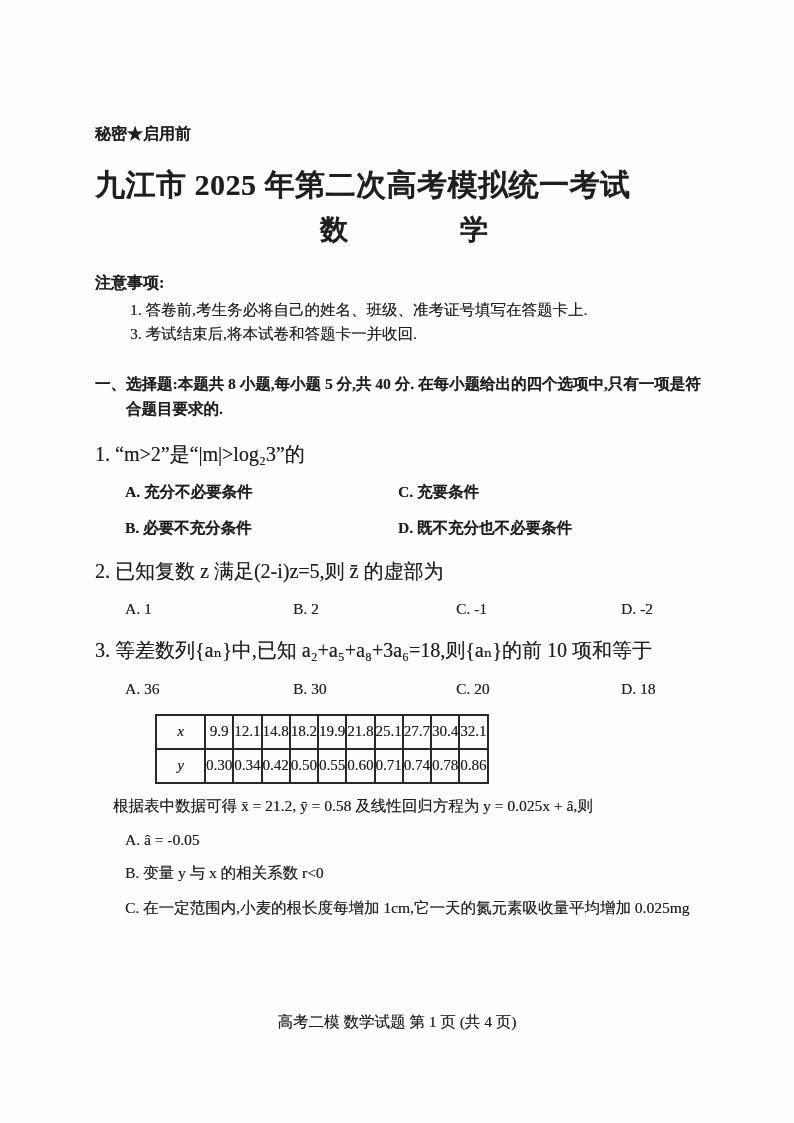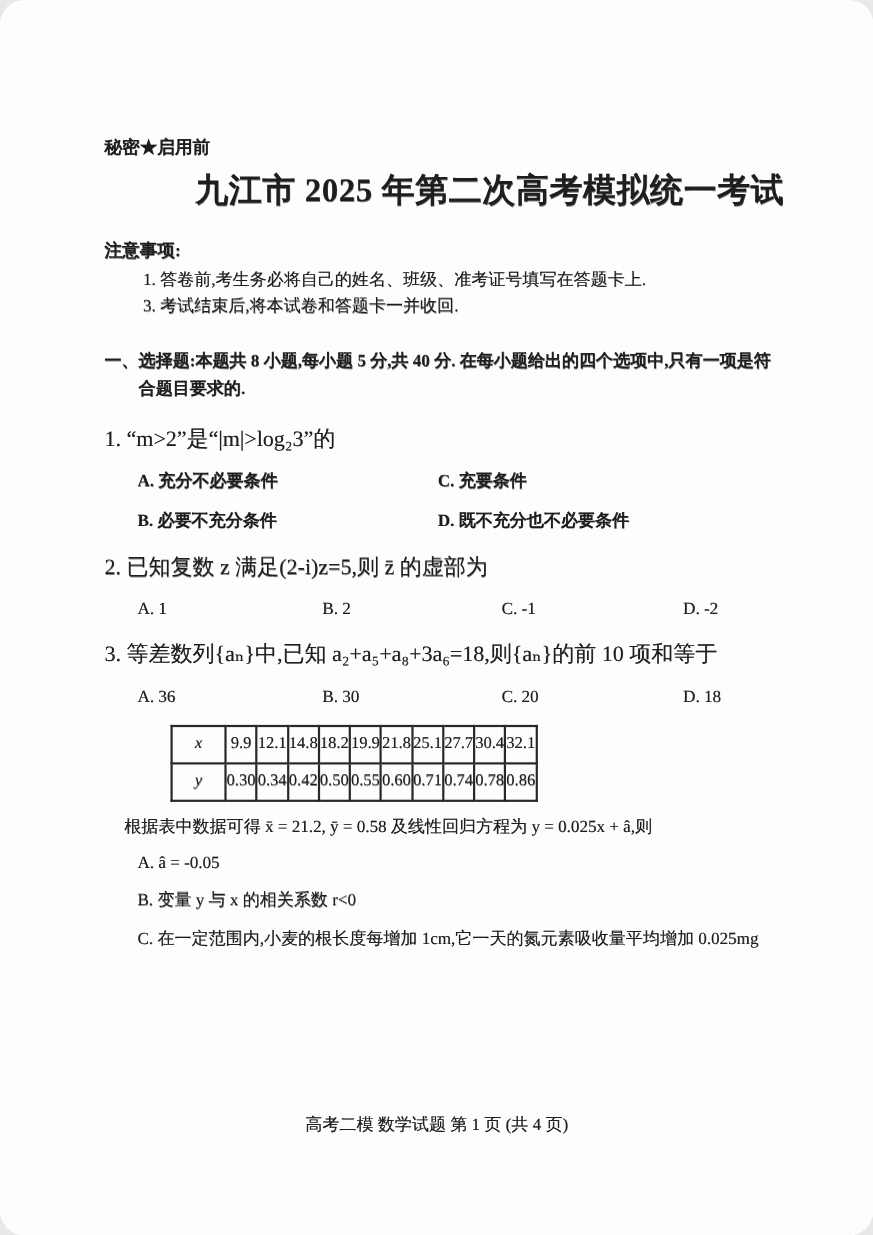--- a/index.html
+++ b/index.html
@@ -6,34 +6,33 @@
   html, body { background: #e8e8e8; }
   .page {
     width: 794px; height: 1123px;
     margin: 0 auto;
     background: #fdfdfc;
     position: relative;
     overflow: hidden;
     color: #1e1e1e;
     font-family: "Liberation Serif", "DejaVu Serif", serif;
     text-shadow: 0.3px 0.3px 0.6px rgba(30,30,30,0.55);
-    border-radius: 22px;
   }
   .content {
     position: absolute;
     left: 95px; top: 124px;
     width: 618px;
   }
   .secret-label {
     font-size: 16px;
     font-weight: bold;
   }
   .exam-title {
-    margin-top: 8px;
-    text-align: right;
+    margin-top: 20px;
+    text-align: left;
     font-size: 30px;
     font-weight: bold;
     letter-spacing: 0.5px;
   }
   .subject-title {
     margin-top: 5px;
     text-align: center;
     font-size: 28px;
     font-weight: bold;
     white-space: pre;
@@ -127,20 +126,21 @@
 </style>
 </head>
 <body>
 
 <div class="page">
   <div class="content">
 
     <div class="secret-label">秘密★启用前</div>
 
     <div class="exam-title">九江市 2025 年第二次高考模拟统一考试</div>
+    <div class="subject-title">数　　　　学</div>
 
     <div class="notice-heading">注意事项:</div>
     <div class="notice-list">
       <div class="notice-item">1. 答卷前,考生务必将自己的姓名、班级、准考证号填写在答题卡上.</div>
       <div class="notice-item">3. 考试结束后,将本试卷和答题卡一并收回.</div>
     </div>
 
     <div class="section-heading">一、选择题:本题共 8 小题,每小题 5 分,共 40 分. 在每小题给出的四个选项中,只有一项是符合题目要求的.</div>
 
     <div class="question q1">

